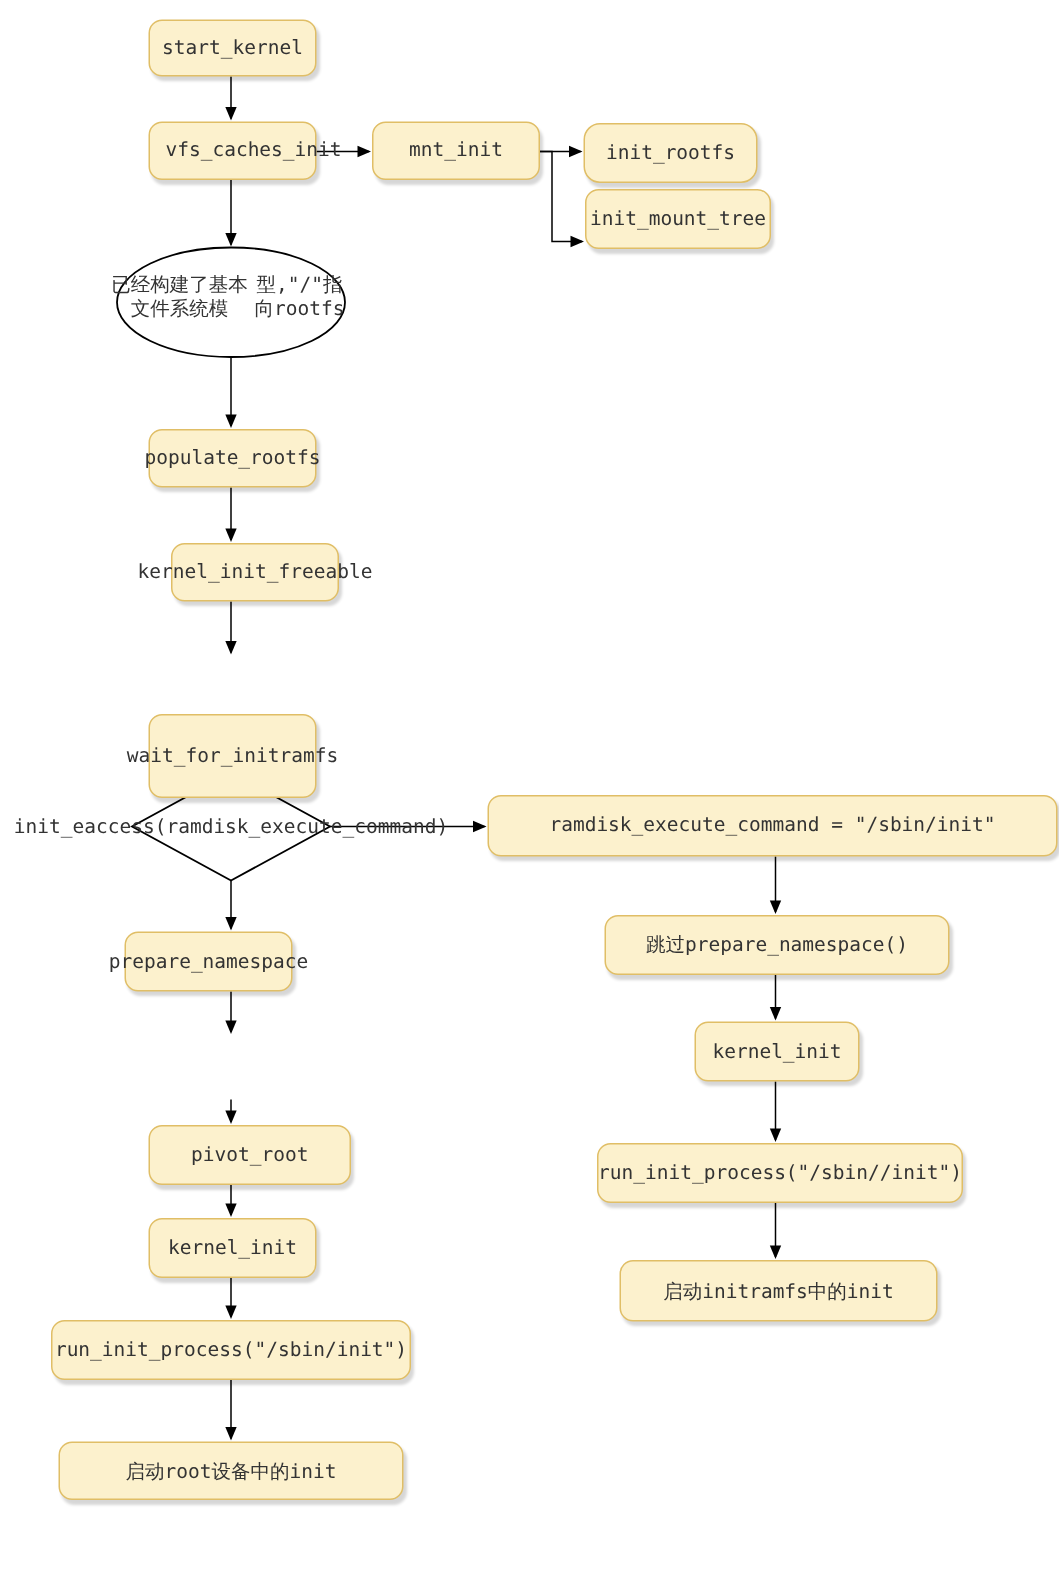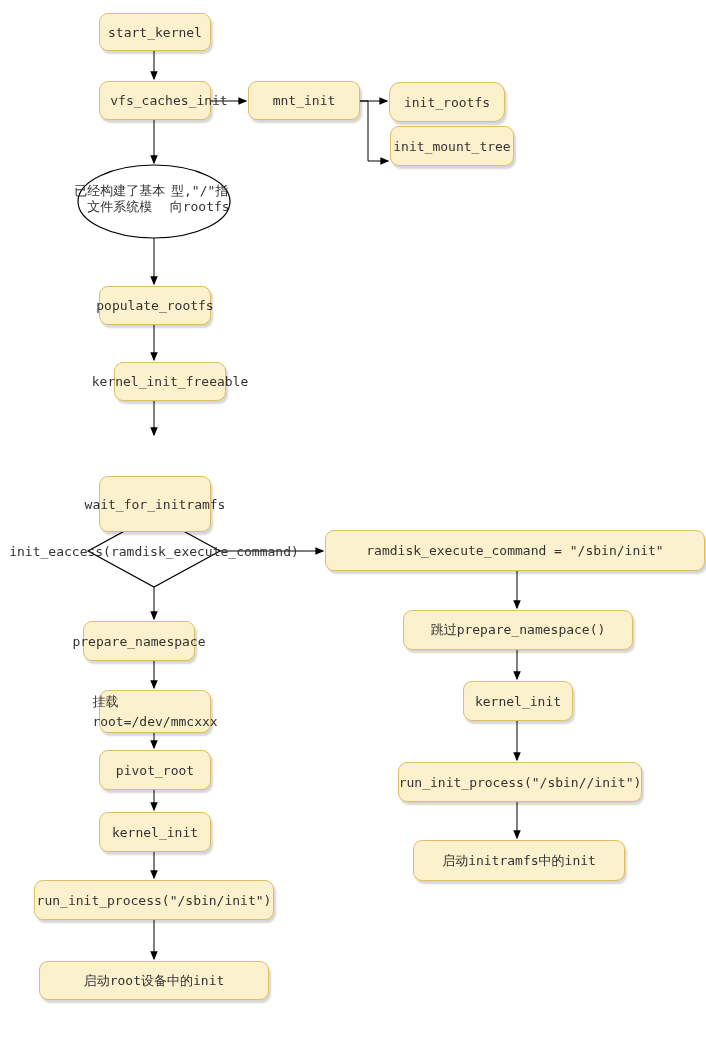--- a/index.html
+++ b/index.html
@@ -129,28 +129,22 @@
   </div>
 
   <div class="box" style="left:413px;top:840px;width:212px;height:41px;">
     <span>启动initramfs中的init</span>
   </div>
 
   <div class="box" style="left:83px;top:621px;width:112px;height:40px;">
     <span>prepare_namespace</span>
   </div>
 
-  <div class="box" style="left:99px;top:690px;width:112px;height:43px;">
-    <div class="lines">
-      <div>挂载</div>
-      <div>root=/dev/mmcxxx</div>
-    </div>
-  </div>
 
-  <div class="box" style="left:99px;top:750px;width:112px;height:40px;">
+  <div class="box" style="left:99px;top:750px;width:135px;height:40px;">
     <span>pivot_root</span>
   </div>
 
   <div class="box" style="left:99px;top:812px;width:112px;height:40px;">
     <span>kernel_init</span>
   </div>
 
   <div class="box" style="left:34px;top:880px;width:240px;height:40px;">
     <span>run_init_process("/sbin/init")</span>
   </div>

